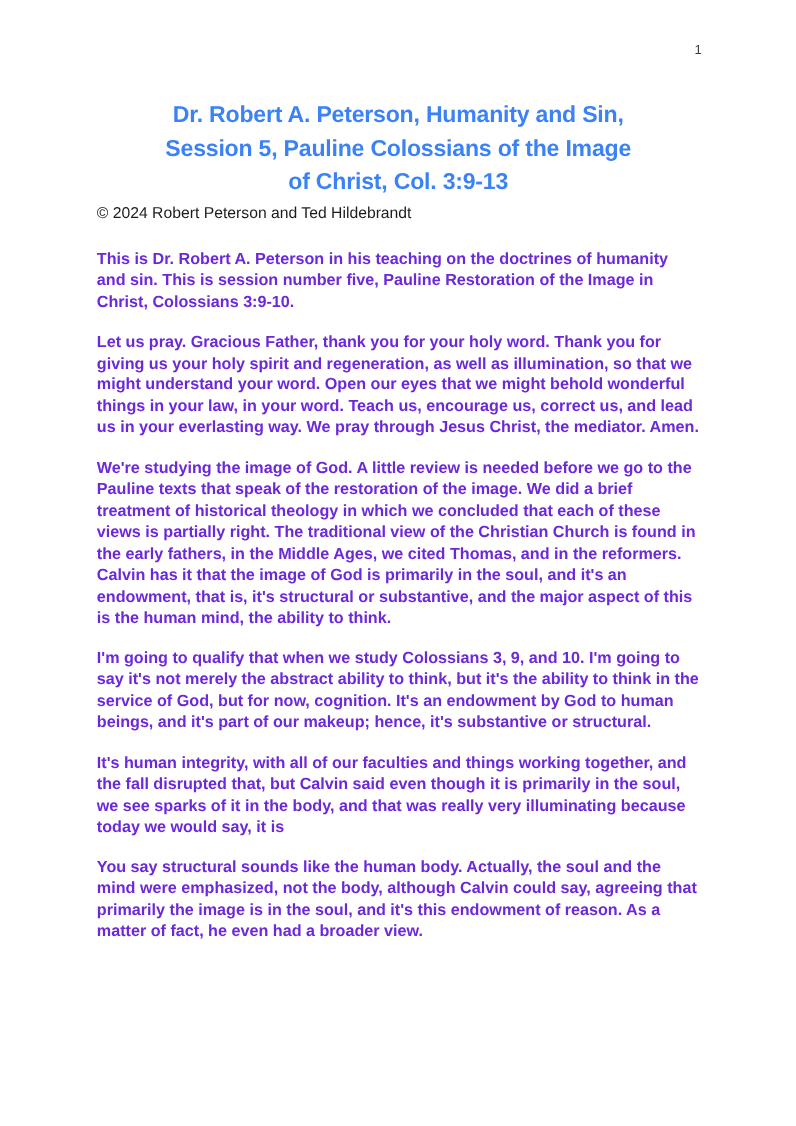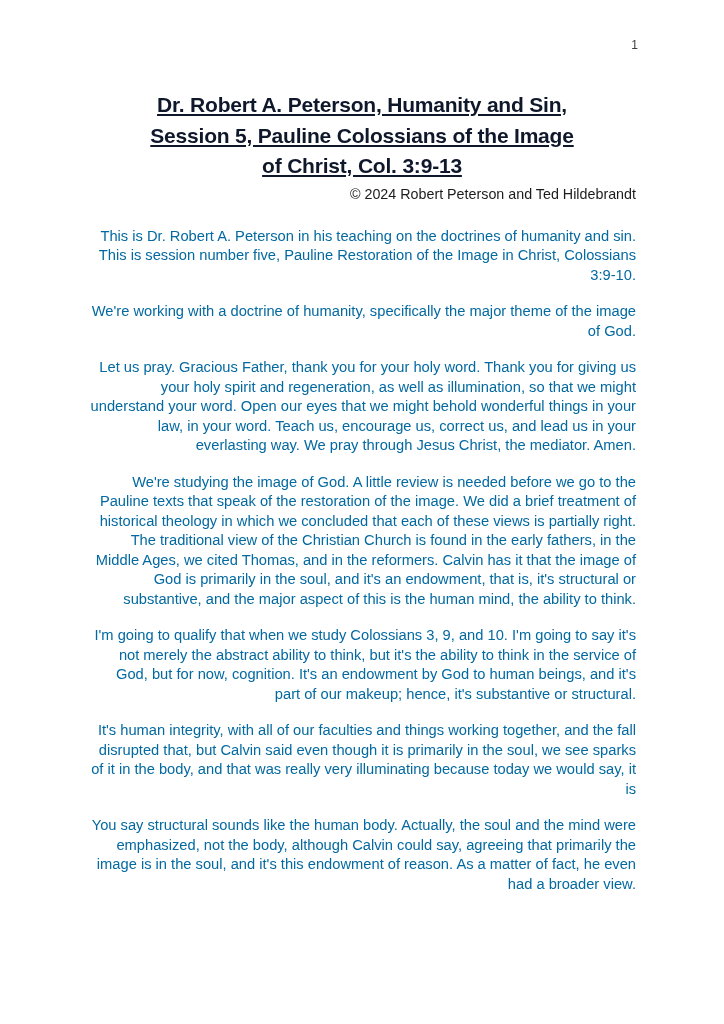--- a/index.html
+++ b/index.html
@@ -31,40 +31,40 @@
     width: 548px;
   }
   .title-block {
     margin-top: 90px;
     text-align: center;
   }
   .title-line {
     font-size: 21px;
     font-weight: 700;
     line-height: 30.5px;
-    color: #0f172a;
+    color: #3b82f6;
     letter-spacing: -0.2px;
-    text-decoration: underline;
   }
   .copyright {
     margin-top: 3px;
-    text-align: right;
+    text-align: left;
     font-size: 14.3px;
     line-height: 18px;
     color: #1c1c1c;
   }
   .body-text {
     margin-top: 24px;
   }
   .body-text p {
     margin: 0 0 17px 0;
     font-size: 14.7px;
     line-height: 19.5px;
-    color: #0369a1;
-    text-align: right;
+    color: #6d28d9;
+    text-align: left;
+    font-weight: bold;
   }
 </style>
 </head>
 <body>
 
 <div class="page">
 
   <div class="page-number">1</div>
 
   <div class="content">
@@ -72,21 +72,20 @@
     <div class="title-block">
       <div class="title-line">Dr. Robert A. Peterson, Humanity and Sin,</div>
       <div class="title-line">Session 5, Pauline Colossians of the Image</div>
       <div class="title-line">of Christ, Col. 3:9-13</div>
     </div>
 
     <div class="copyright">© 2024 Robert Peterson and Ted Hildebrandt</div>
 
     <div class="body-text">
       <p>This is Dr. Robert A. Peterson in his teaching on the doctrines of humanity and sin. This is session number five, Pauline Restoration of the Image in Christ, Colossians 3:9-10.</p>
-      <p>We're working with a doctrine of humanity, specifically the major theme of the image of God.</p>
       <p>Let us pray. Gracious Father, thank you for your holy word. Thank you for giving us your holy spirit and regeneration, as well as illumination, so that we might understand your word. Open our eyes that we might behold wonderful things in your law, in your word. Teach us, encourage us, correct us, and lead us in your everlasting way. We pray through Jesus Christ, the mediator. Amen.</p>
       <p>We're studying the image of God. A little review is needed before we go to the Pauline texts that speak of the restoration of the image. We did a brief treatment of historical theology in which we concluded that each of these views is partially right. The traditional view of the Christian Church is found in the early fathers, in the Middle Ages, we cited Thomas, and in the reformers. Calvin has it that the image of God is primarily in the soul, and it's an endowment, that is, it's structural or substantive, and the major aspect of this is the human mind, the ability to think.</p>
       <p>I'm going to qualify that when we study Colossians 3, 9, and 10. I'm going to say it's not merely the abstract ability to think, but it's the ability to think in the service of God, but for now, cognition. It's an endowment by God to human beings, and it's part of our makeup; hence, it's substantive or structural.</p>
       <p>It's human integrity, with all of our faculties and things working together, and the fall disrupted that, but Calvin said even though it is primarily in the soul, we see sparks of it in the body, and that was really very illuminating because today we would say, it is</p>
       <p>You say structural sounds like the human body. Actually, the soul and the mind were emphasized, not the body, although Calvin could say, agreeing that primarily the image is in the soul, and it's this endowment of reason. As a matter of fact, he even had a broader view.</p>
     </div>
 
   </div>
 </div>
 

